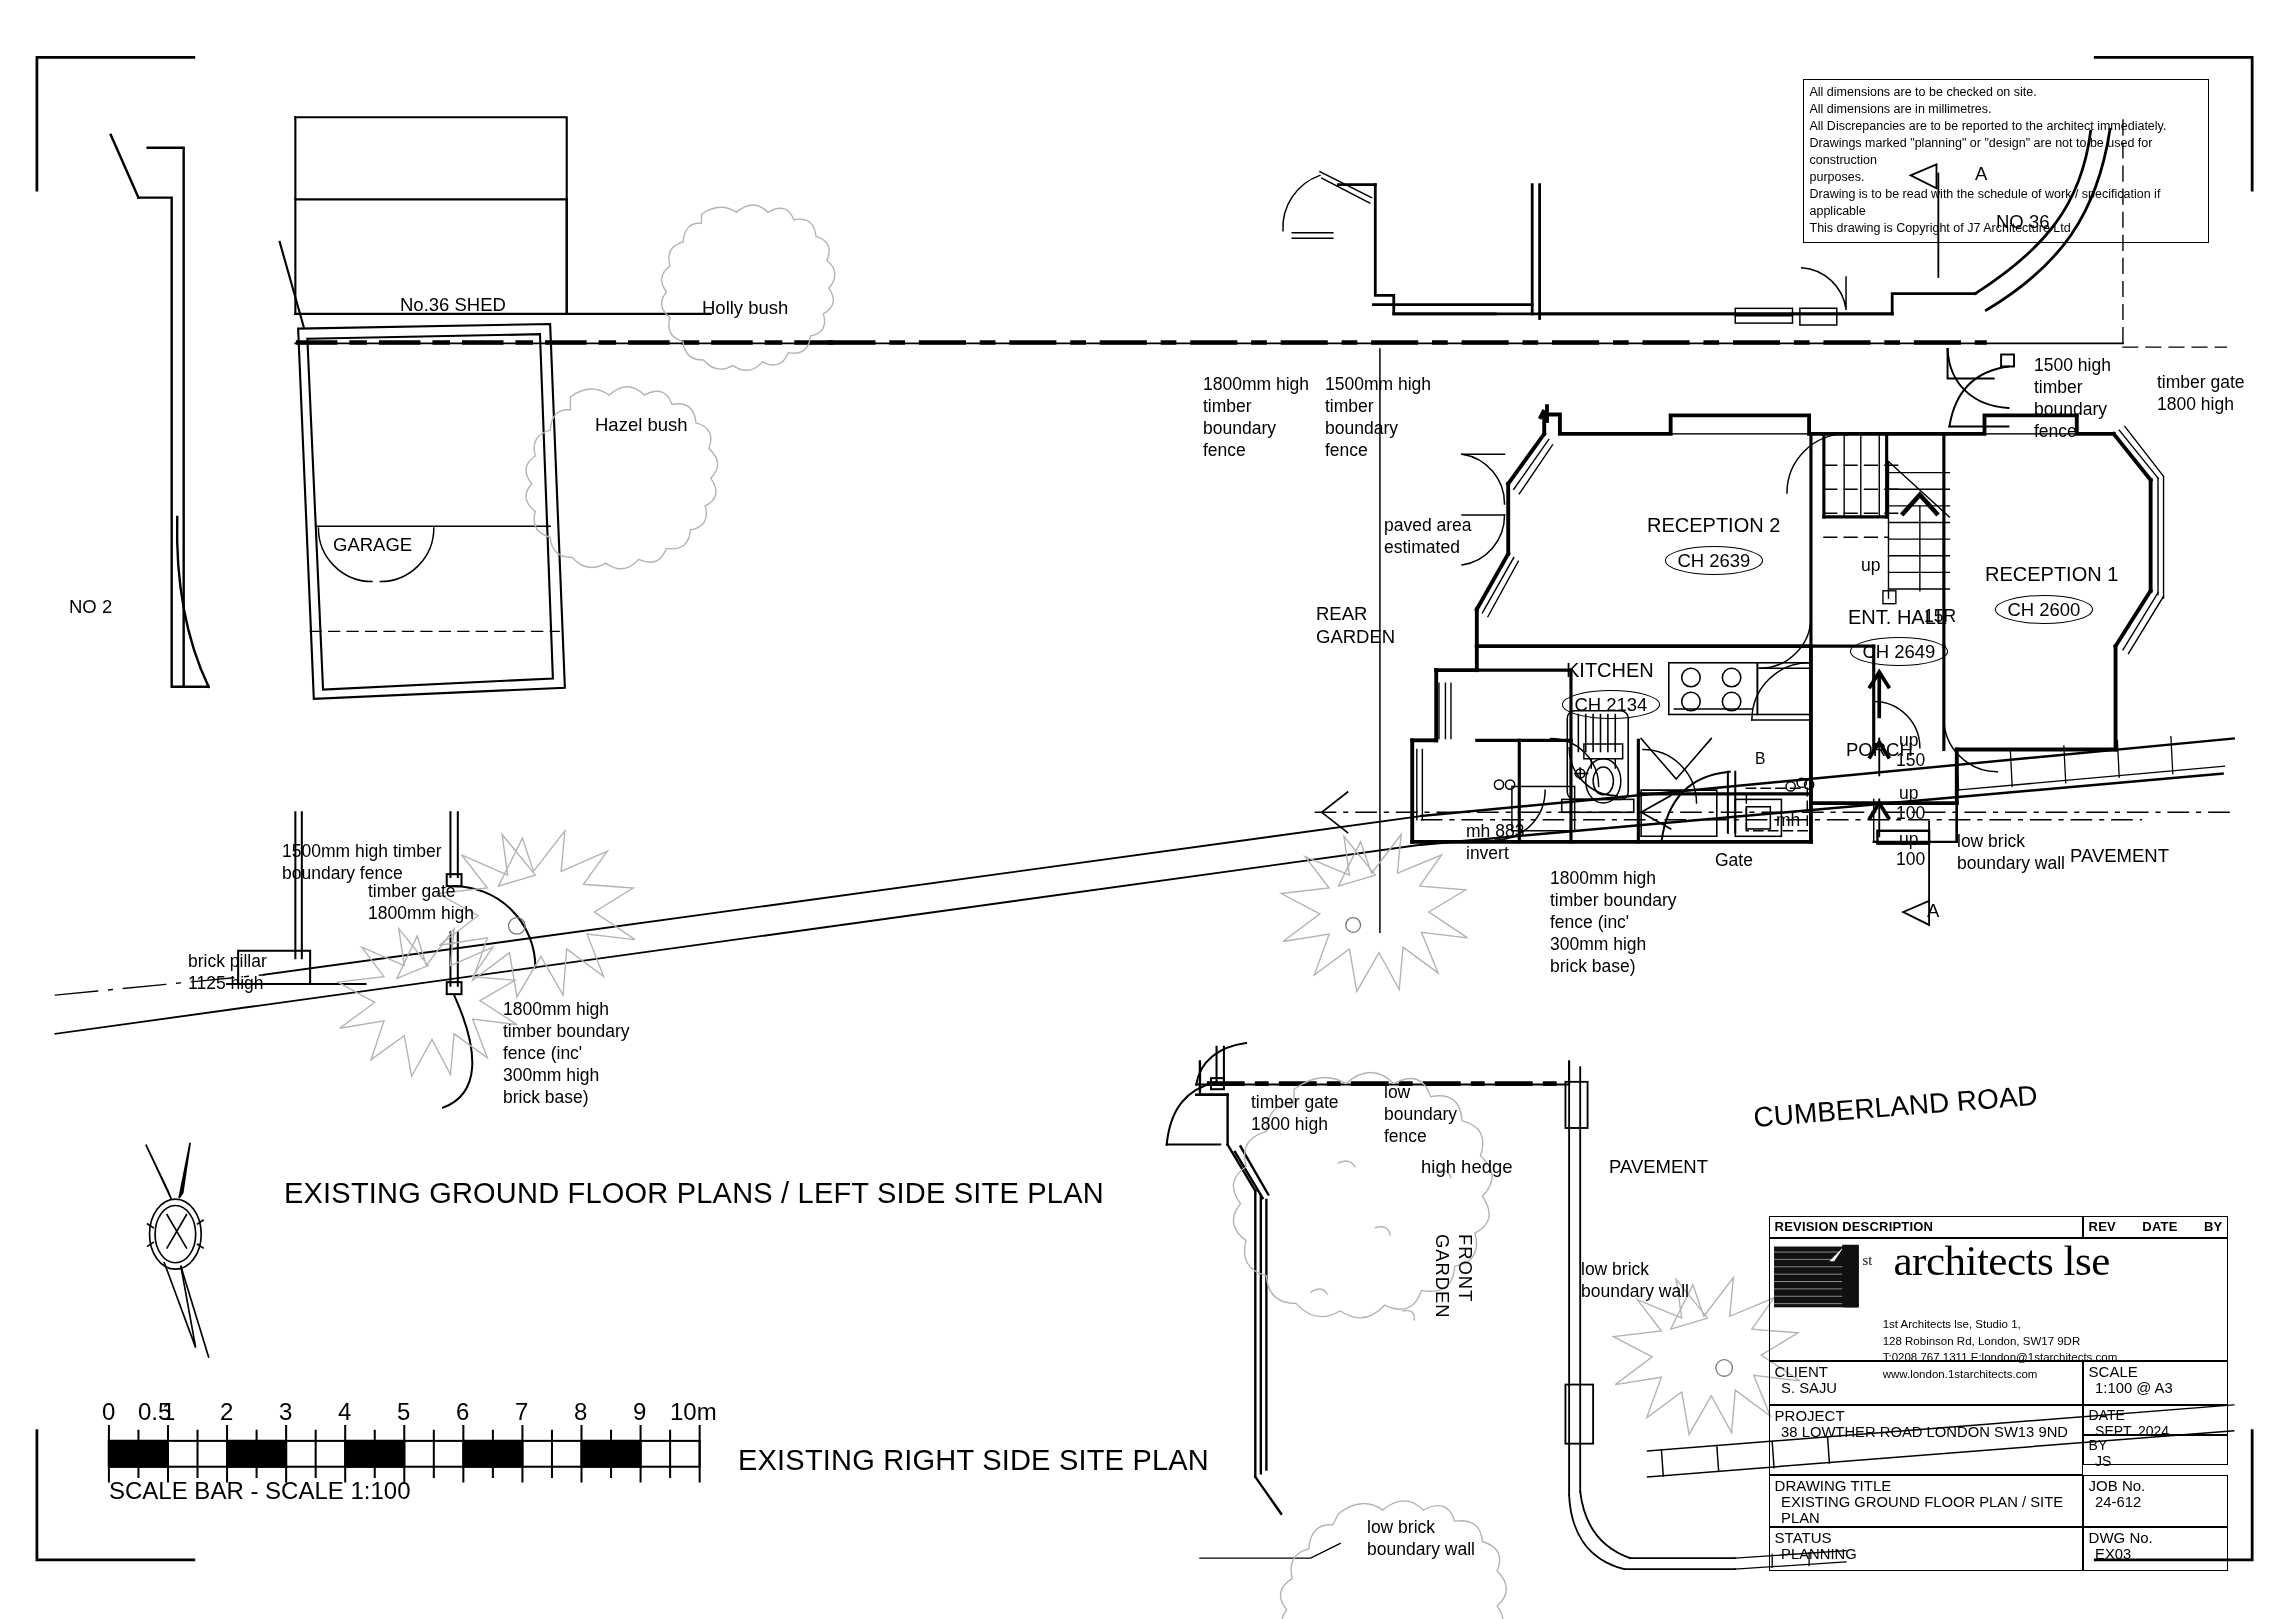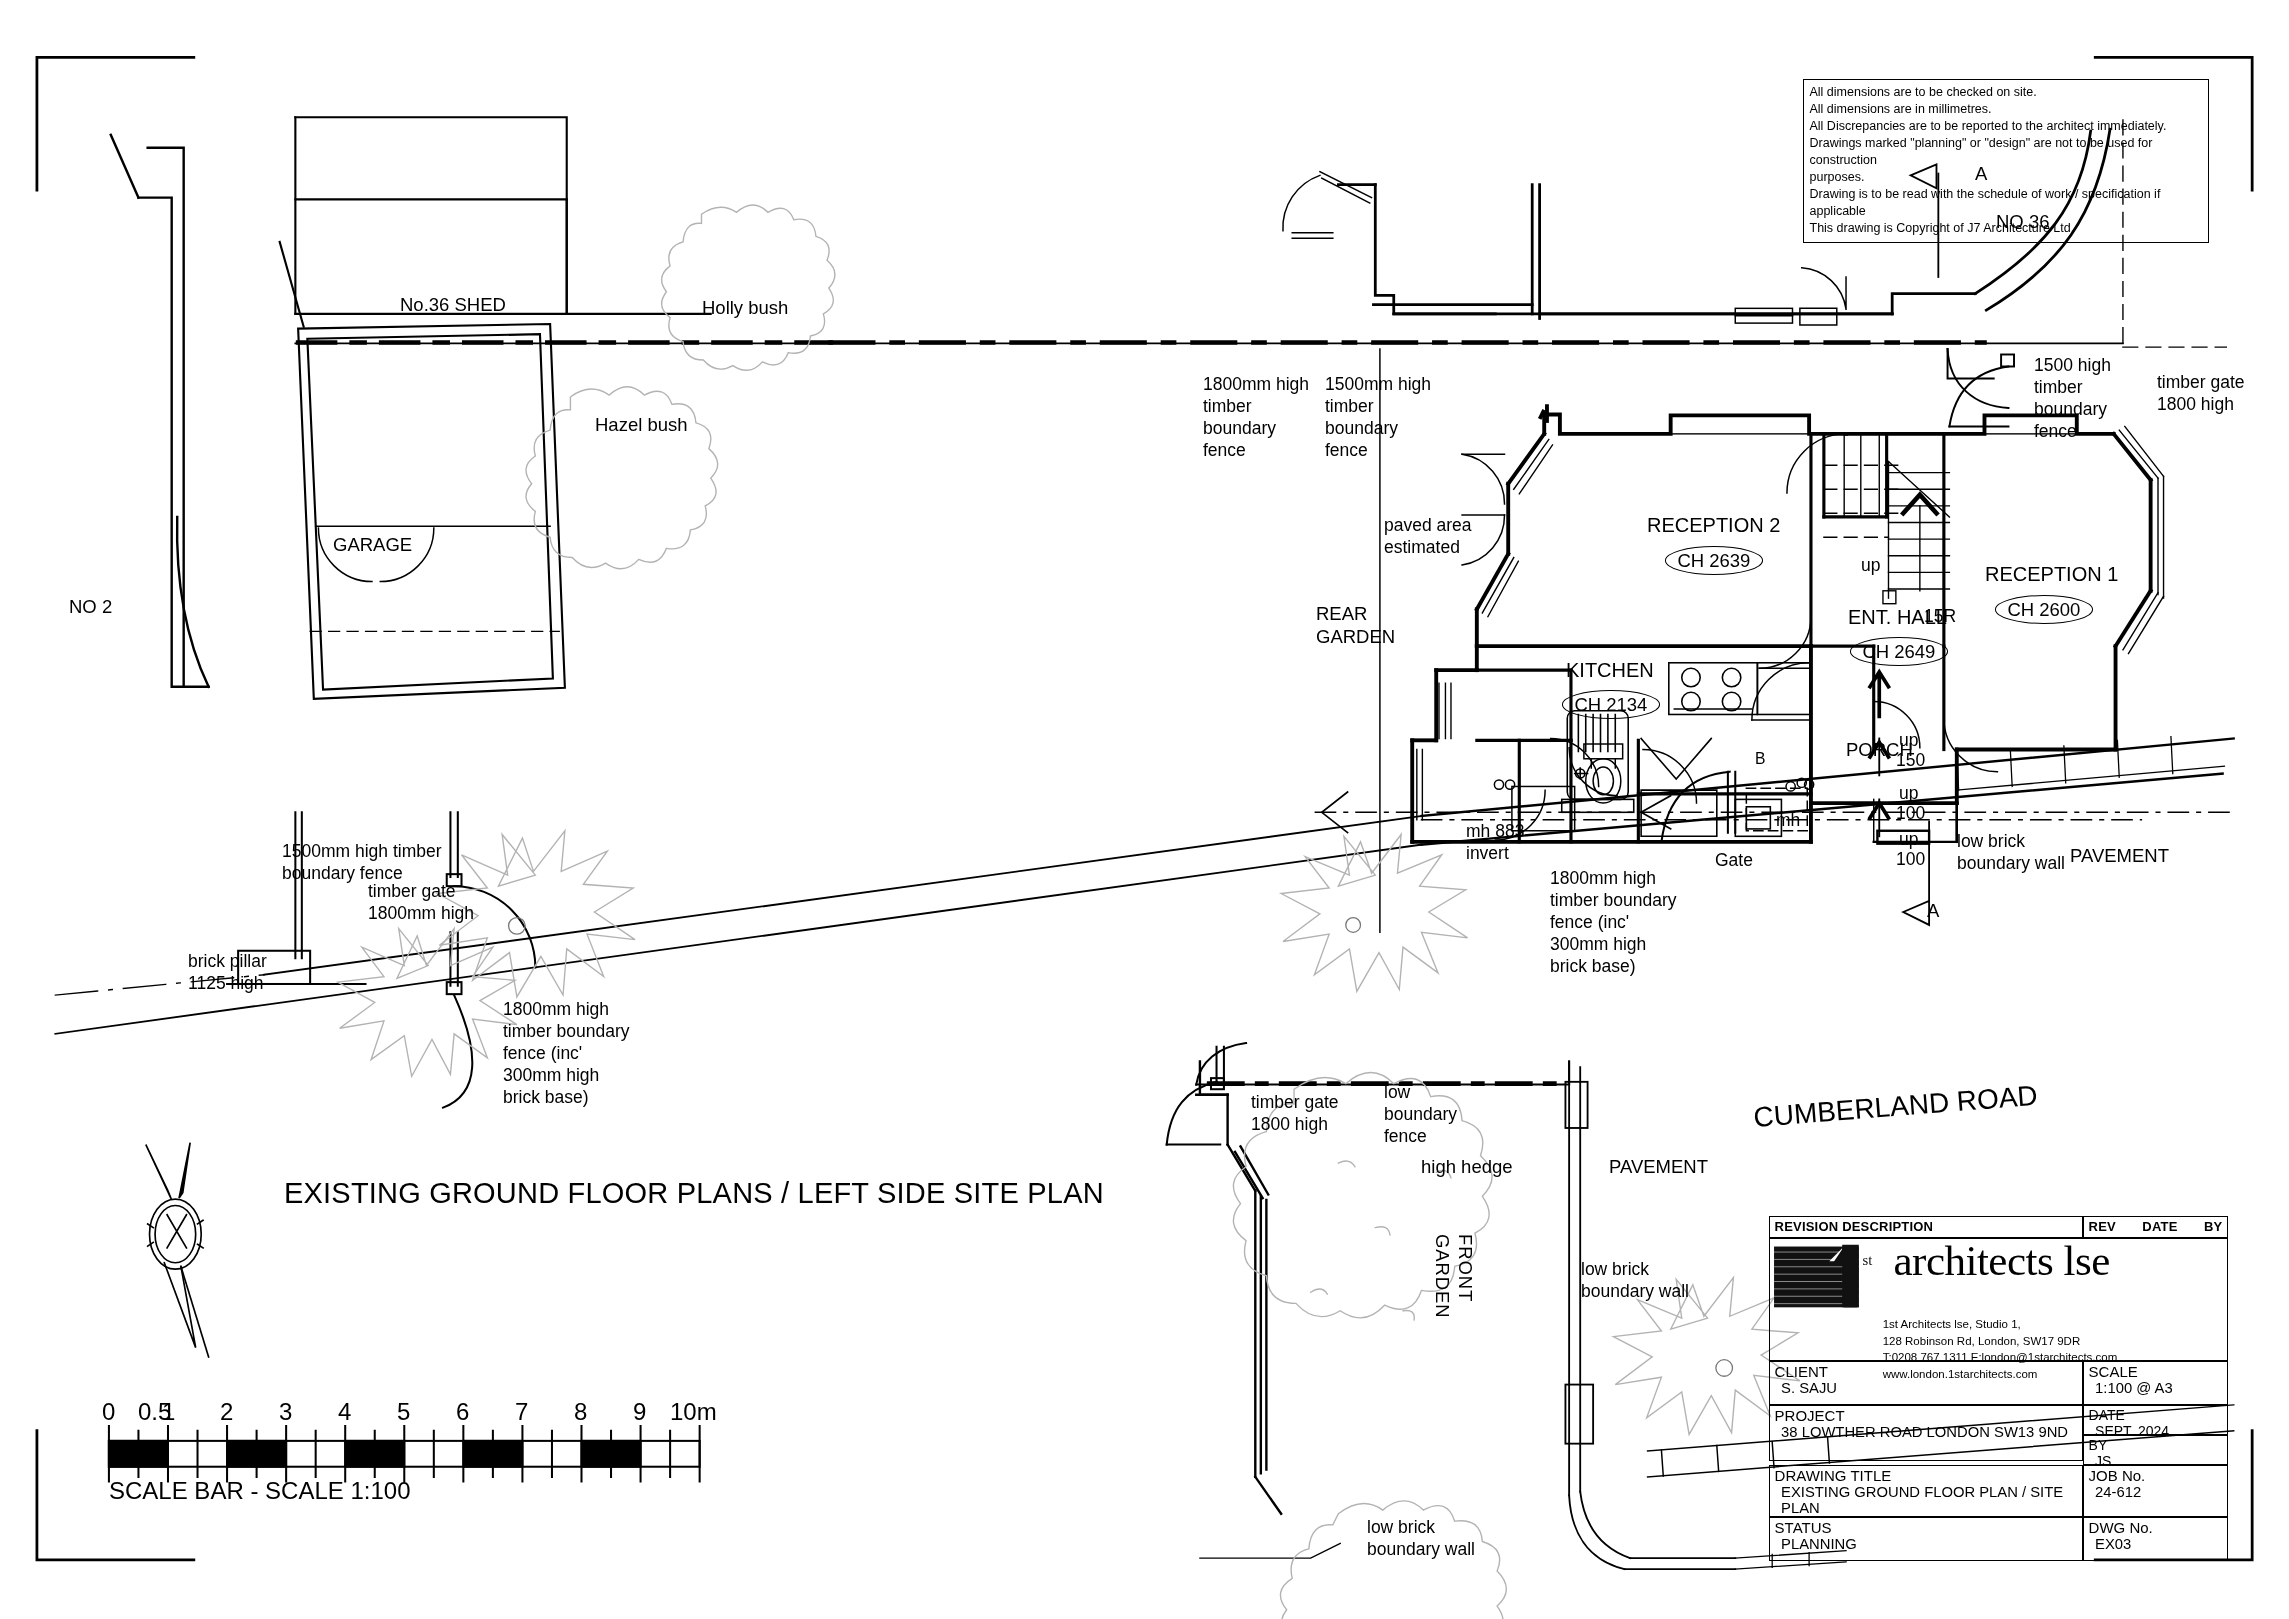--- a/index.html
+++ b/index.html
@@ -575,20 +575,21 @@
 GARDEN</div>
 <div class="lbl s20" style="left:1609px;top:1155px;">PAVEMENT</div>
 <div class="lbl s19" style="left:1581px;top:1259px;">low brick
 boundary wall</div>
 <div class="lbl s19" style="left:1367px;top:1517px;">low brick
 boundary wall</div>
 
 <div class="lbl s30 rot-cum" style="left:1755px;top:1100px;">CUMBERLAND ROAD</div>
 
 <div class="lbl title" style="left:284px;top:1175px;">EXISTING GROUND FLOOR PLANS / LEFT SIDE SITE PLAN</div>
+<div class="lbl title" style="left:738px;top:1442px;">EXISTING RIGHT SIDE SITE PLAN</div>
 
 <div class="lbl s26" style="left:102px;top:1397px;">0</div>
 <div class="lbl s26" style="left:138px;top:1397px;">0.5</div>
 <div class="lbl s26" style="left:162px;top:1397px;">1</div>
 <div class="lbl s26" style="left:220px;top:1397px;">2</div>
 <div class="lbl s26" style="left:279px;top:1397px;">3</div>
 <div class="lbl s26" style="left:338px;top:1397px;">4</div>
 <div class="lbl s26" style="left:397px;top:1397px;">5</div>
 <div class="lbl s26" style="left:456px;top:1397px;">6</div>
 <div class="lbl s26" style="left:515px;top:1397px;">7</div>
@@ -639,21 +640,21 @@
       <div class="k">CLIENT</div>
       <div class="v">S. SAJU</div>
     </div>
     <div class="cell" style="width:145px;height:44px;">
       <div class="k">SCALE</div>
       <div class="v">1:100 @ A3</div>
     </div>
   </div>
 
   <div class="row">
-    <div class="cell" style="width:314px;height:56px;">
+    <div class="cell" style="width:314px;height:70px;">
       <div class="k">PROJECT</div>
       <div class="v">38 LOWTHER ROAD LONDON SW13 9ND</div>
     </div>
     <div style="width:145px;">
       <div class="cell" style="width:145px;height:30px;">
         <div class="k" style="font-size:14px;">DATE</div>
         <div class="v" style="font-size:14px;">SEPT. 2024</div>
       </div>
       <div class="cell" style="width:145px;height:30px;">
         <div class="k" style="font-size:14px;">BY</div>

